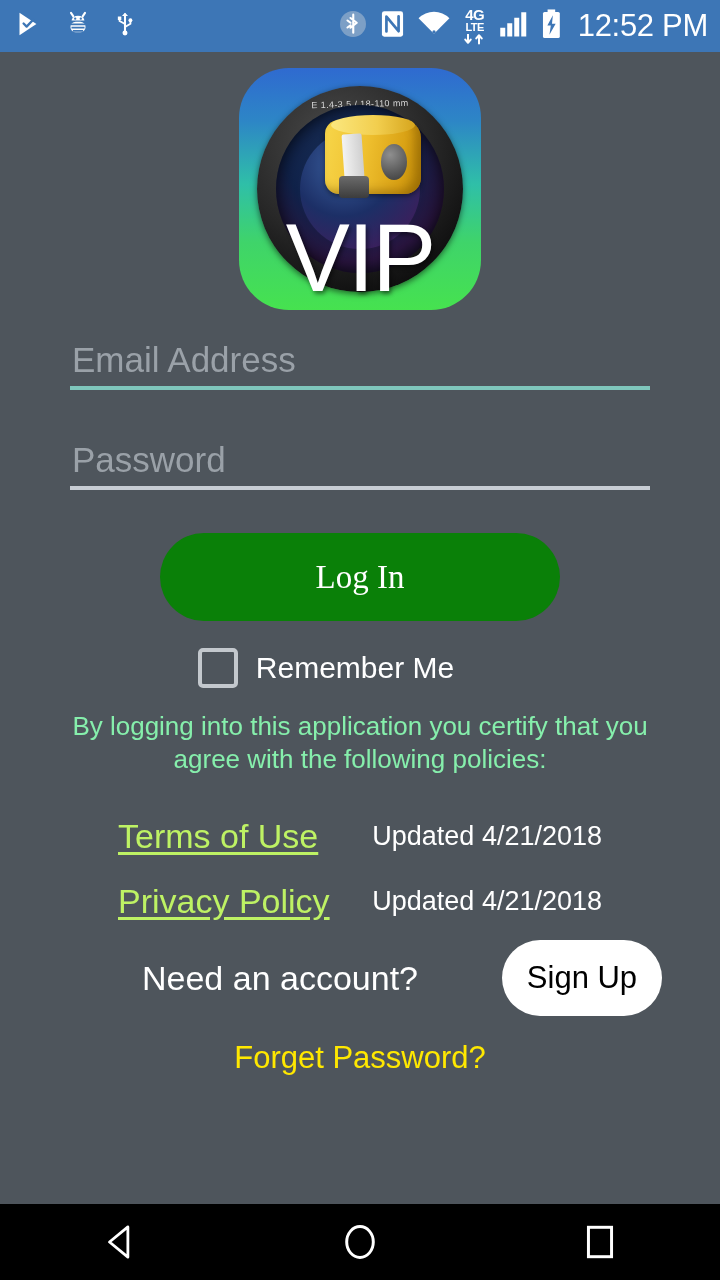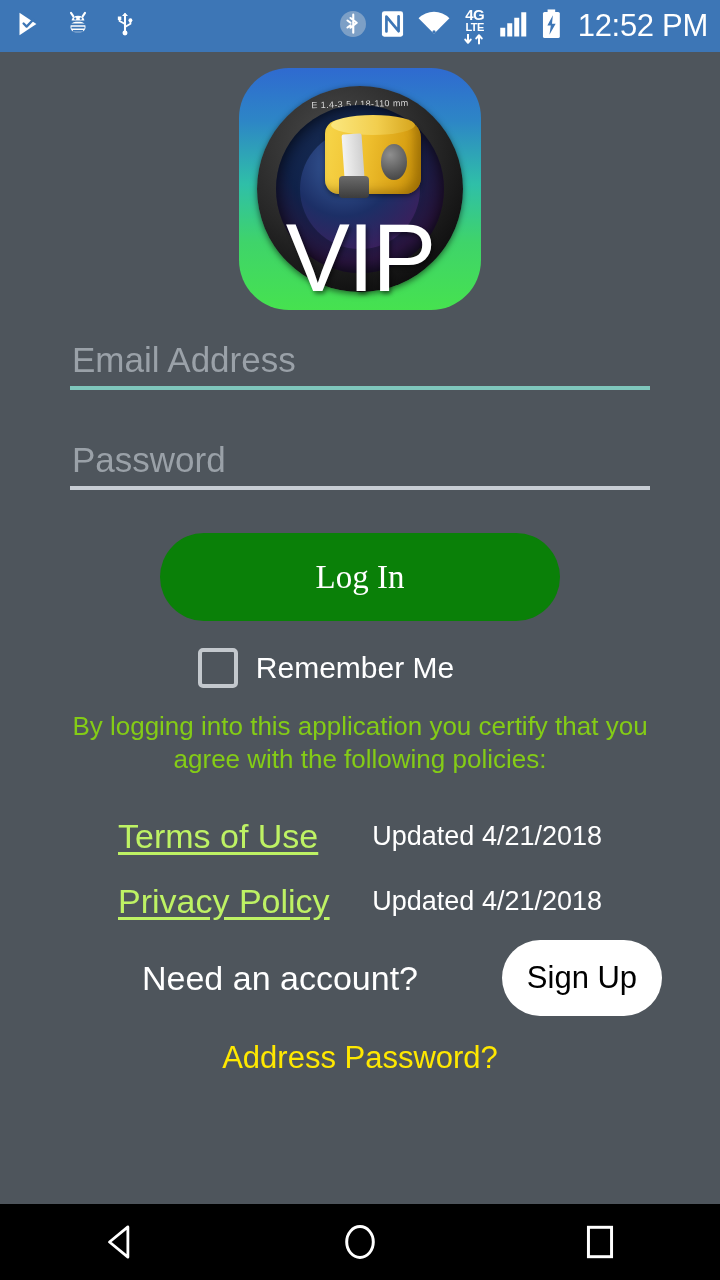--- a/index.html
+++ b/index.html
@@ -236,21 +236,21 @@
     font-size: 30px;
   }
 
   
   .policy-note {
     position: absolute;
     top: 658px;
     left: 60px;
     width: 600px;
     text-align: center;
-    color: #84cc16;
+    color: #86efac;
     font-size: 26px;
     line-height: 1.28;
   }
 
   
   .policy-rows {
     position: absolute;
     top: 752px;
     left: 0;
     width: 720px;
@@ -469,21 +469,21 @@
         <span class="policy-link">Privacy Policy</span>
         <span class="policy-updated">Updated 4/21/2018</span>
       </div>
     </div>
 
     <div class="signup-row">
       <span class="need-account">Need an account?</span>
       <button class="signup-btn">Sign Up</button>
     </div>
 
-    <div class="forget-pw">Address Password?</div>
+    <div class="forget-pw">Forget Password?</div>
 
   </div>
 
   <div class="navbar">
     <button class="nav-btn">
       <svg width="42" height="42" viewBox="0 0 24 24">
           <path d="M16.5 3.4 L6 12 L16.5 20.6 Z" fill="none" stroke="#ffffff" stroke-width="1.6" stroke-linejoin="round"></path>
         </svg>
     </button>
     <button class="nav-btn">

